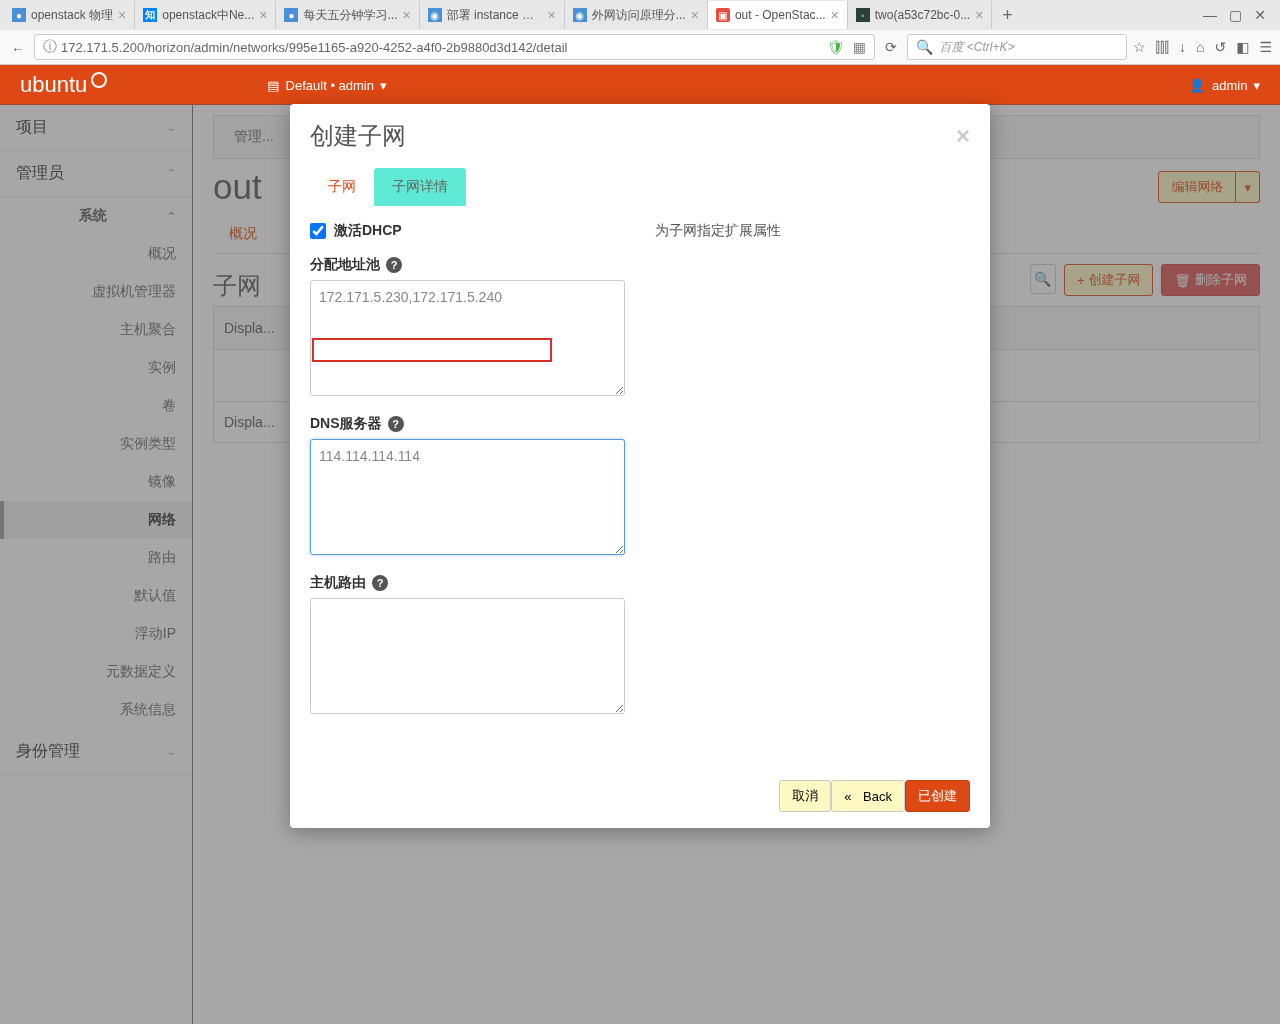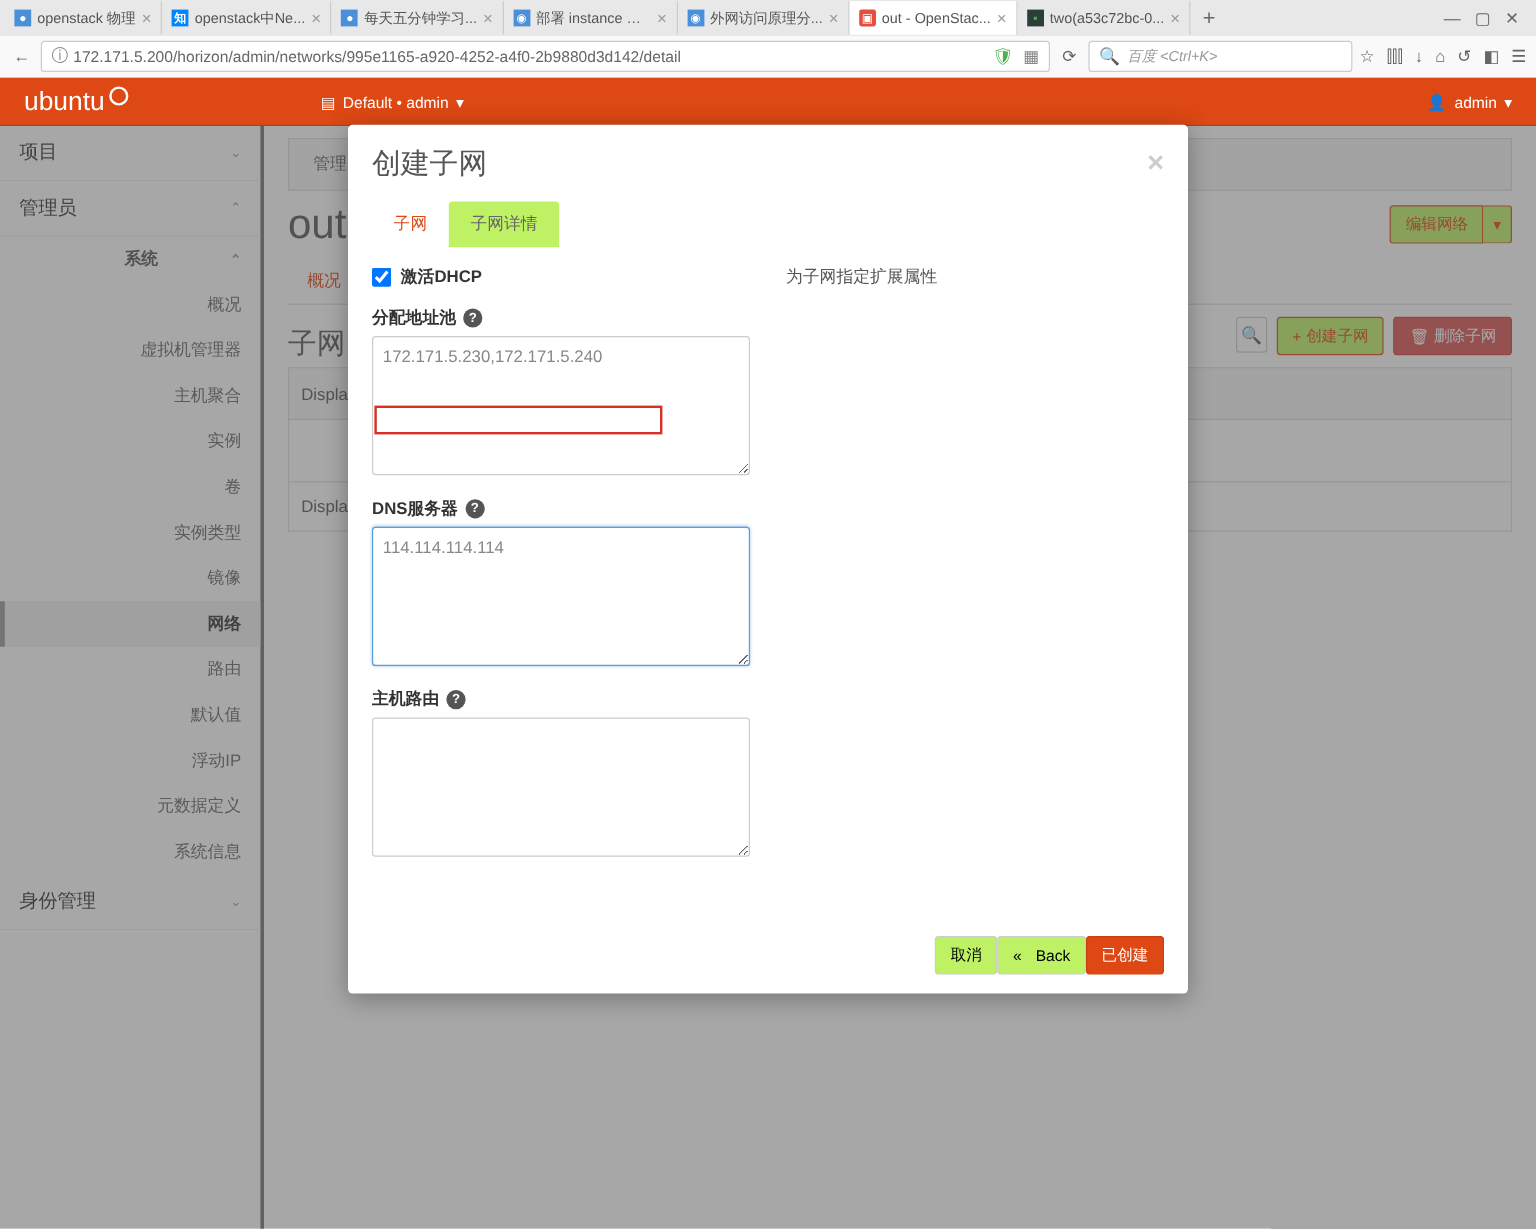--- a/index.html
+++ b/index.html
@@ -31,35 +31,35 @@
     
     
     .top-nav { height: 40px; background: #dd4814; display: flex; align-items: center; padding: 0 20px; color: #fff; }
     .logo { font-size: 22px; font-weight: 300; margin-right: 2px; }
     .logo-circle { width: 16px; height: 16px; border: 2px solid #fff; border-radius: 50%; margin-left: 2px; position: relative; top: -5px; }
     .project-sel { margin-left: 160px; display: flex; align-items: center; gap: 6px; font-size: 13px; }
     .user-sel { margin-left: auto; display: flex; align-items: center; gap: 6px; font-size: 13px; }
     
     
     .main-wrap { display: flex; height: calc(100% - 104px); }
-    .sidebar { width: 220px; background: #fff; border-right: 3px solid #737373; }
+    .sidebar { width: 193px; background: #fff; border-right: 1px solid #737373; }
     .side-section { padding: 12px 16px; border-bottom: 1px solid #eee; font-size: 16px; color: #333; display: flex; justify-content: space-between; align-items: center; cursor: pointer; }
     .side-sub { padding: 10px 16px 10px 70px; text-align: right; font-size: 14px; color: #555; display: flex; justify-content: flex-end; align-items: center; cursor: pointer; font-weight: bold; }
     .side-item { padding: 10px 16px; text-align: right; font-size: 14px; color: #666; cursor: pointer; }
     .side-item.active { background: #f0f0f0; font-weight: bold; color: #333; border-left: 4px solid #999; }
     .chev { color: #999; font-size: 11px; }
     
     .content { flex: 1; background: #fff; padding: 0; }
     .breadcrumb { padding: 12px 20px; color: #666; background: #f7f7f7; border: 1px solid #ddd; margin: 10px 20px 0; }
     .page-title { font-size: 35px; font-weight: 300; padding: 8px 20px; color: #555; }
     .page-tabs { display: flex; border-bottom: 1px solid #ddd; margin: 0 20px; }
     .page-tab { padding: 10px 16px; color: #dd4814; font-size: 14px; }
     .sub-title { font-size: 24px; font-weight: 300; padding: 12px 20px 0; color: #555; }
     .actions-row { display: flex; justify-content: flex-end; padding: 10px 20px; gap: 8px; }
-    .btn { padding: 6px 12px; border: 1px solid #ccc; background: #bef264; border-radius: 3px; font-size: 13px; cursor: pointer; display: inline-flex; align-items: center; gap: 4px; }
+    .btn { padding: 6px 12px; border: 1px solid #ccc; background: #fef9c3; border-radius: 3px; font-size: 13px; cursor: pointer; display: inline-flex; align-items: center; gap: 4px; }
     .btn.outline-red { border-color: #dd4814; color: #dd4814; }
     .btn.red { background: #d9534f; border-color: #d43f3a; color: #fff; }
     .btn.orange { background: #dd4814; border-color: #c9400f; color: #fff; }
     .btn-group { display: flex; }
     .btn-group .btn { border-radius: 3px 0 0 3px; }
     .btn-group .btn-caret { border-radius: 0 3px 3px 0; border-left: none; padding: 6px 8px; }
     .search-input { width: 26px; height: 30px; border: 1px solid #ccc; border-radius: 3px; }
     
     .data-table { width: calc(100% - 40px); margin: 0 20px; border-collapse: collapse; }
     .data-table th, .data-table td { padding: 12px 10px; text-align: left; border: 1px solid #ddd; font-size: 14px; color: #555; }
@@ -67,21 +67,21 @@
     
     
     .overlay { position: absolute; top: 104px; left: 0; right: 0; bottom: 0; background: rgba(80,80,80,0.5); display: flex; justify-content: center; align-items: flex-start; }
     .modal { width: 700px; background: #fff; border-radius: 4px; margin-top: 0; box-shadow: 0 4px 20px rgba(0,0,0,0.3); }
     .modal-header { padding: 16px 20px; display: flex; justify-content: space-between; align-items: center; }
     .modal-title { font-size: 24px; font-weight: 400; color: #555; }
     .modal-close { font-size: 24px; color: #ccc; cursor: pointer; font-weight: bold; }
     .modal-tabs { display: flex; padding: 0 20px; }
     .modal-tab { padding: 10px 18px; font-size: 14px; cursor: pointer; }
     .modal-tab.active { color: #dd4814; }
-    .modal-tab.inactive { background: #bef264; color: #666; border-radius: 3px 3px 0 0; }
+    .modal-tab.inactive { background: #5eead4; color: #666; border-radius: 3px 3px 0 0; }
     .modal-body { display: flex; padding: 16px 20px 30px; gap: 30px; }
     .modal-col { flex: 1; }
     .form-check { display: flex; align-items: center; gap: 8px; margin-bottom: 16px; }
     .form-check input { width: 16px; height: 16px; }
     .form-check label { font-weight: bold; color: #333; }
     .form-group { margin-bottom: 16px; }
     .form-label { font-weight: bold; color: #333; margin-bottom: 6px; display: flex; align-items: center; gap: 6px; }
     .help-icon { width: 16px; height: 16px; background: #555; color: #fff; border-radius: 50%; font-size: 11px; display: inline-flex; align-items: center; justify-content: center; font-weight: bold; }
     .form-textarea { width: 100%; height: 116px; border: 1px solid #ccc; border-radius: 3px; padding: 8px; font-size: 14px; color: #888; resize: both; font-family: inherit; }
     .form-textarea.focus { border-color: #5b9dd9; box-shadow: 0 0 3px rgba(91,157,217,0.6); }

